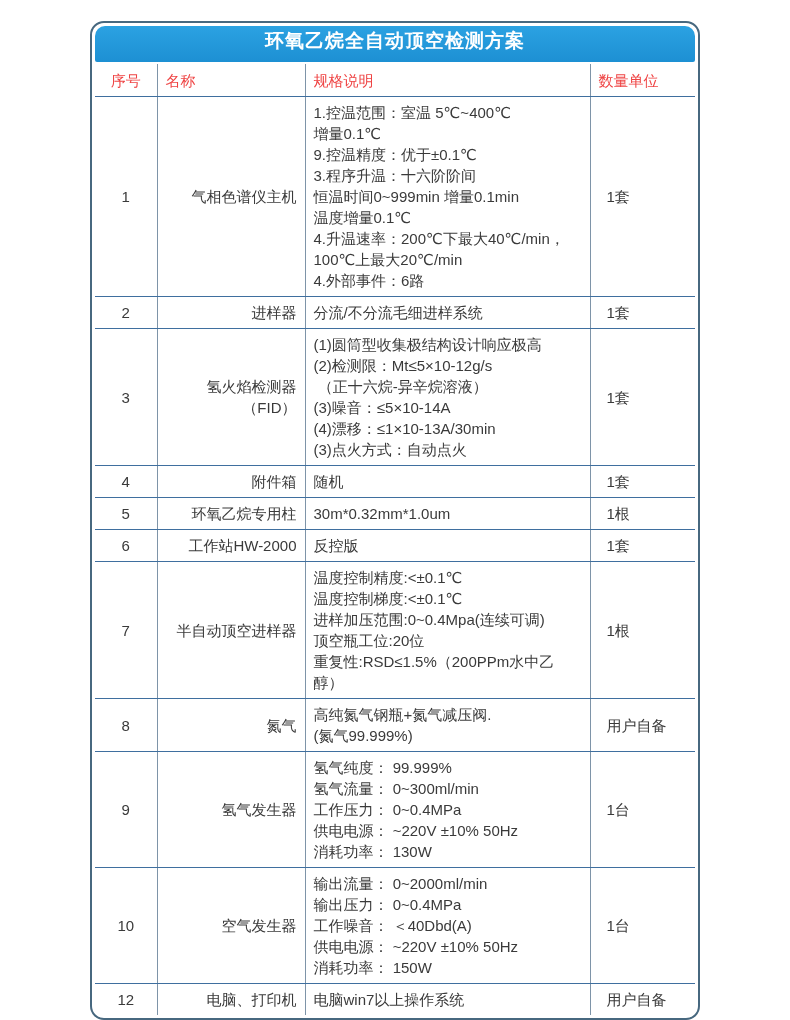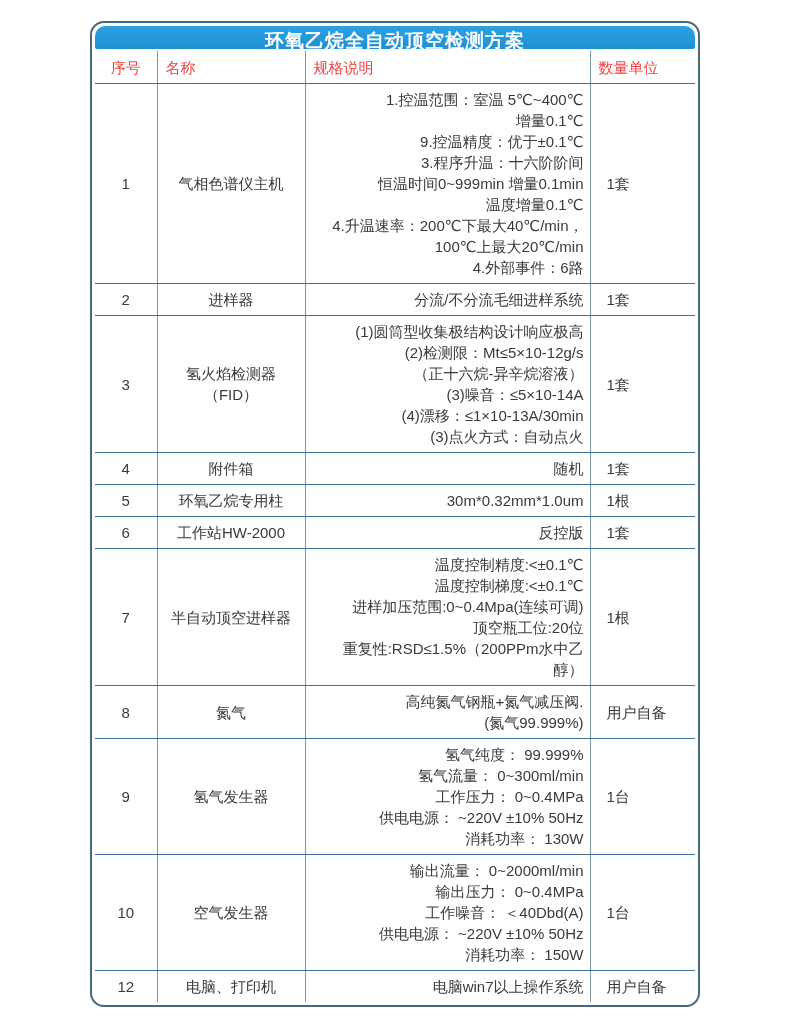--- a/index.html
+++ b/index.html
@@ -18,21 +18,21 @@
   .card {
     width: 600px;
     margin: 0 auto;
     border: 2px solid #47687f;
     border-radius: 14px;
     padding: 3px;
     background: #ffffff;
     box-sizing: content-box;
   }
   .title-bar {
-    height: 23px;
+    height: 36px;
     line-height: 30px;
     text-align: center;
     background: linear-gradient(#2ba2e2, #1d90d3);
     border-radius: 10px 10px 2px 2px;
     color: #ffffff;
     font-size: 19px;
     font-weight: bold;
     letter-spacing: 1px;
     margin-bottom: 2px;
   }
@@ -57,23 +57,23 @@
     line-height: 21px;
   }
   .spec-table th {
     font-weight: normal;
     text-align: left;
     height: 22px;
     color: #ef4444;
   }
   .spec-table th.h-no { text-align: center; }
   td.c-no { text-align: center; }
-  td.c-name { text-align: center; }
+  td.c-name { text-align: right; }
   td.c-spec { padding: 5px 6px 5px 8px; }
-  td.c-spec .spec-line { white-space: pre-wrap; line-height: 21px; text-align: right; }
+  td.c-spec .spec-line { white-space: pre-wrap; line-height: 21px; }
   td.c-qty { padding-left: 16px; }
 </style>
 </head>
 <body>
 
 <div class="page">
   <div class="card">
     <div class="title-bar">环氧乙烷全自动顶空检测方案</div>
     <table class="spec-table">
       <colgroup>

